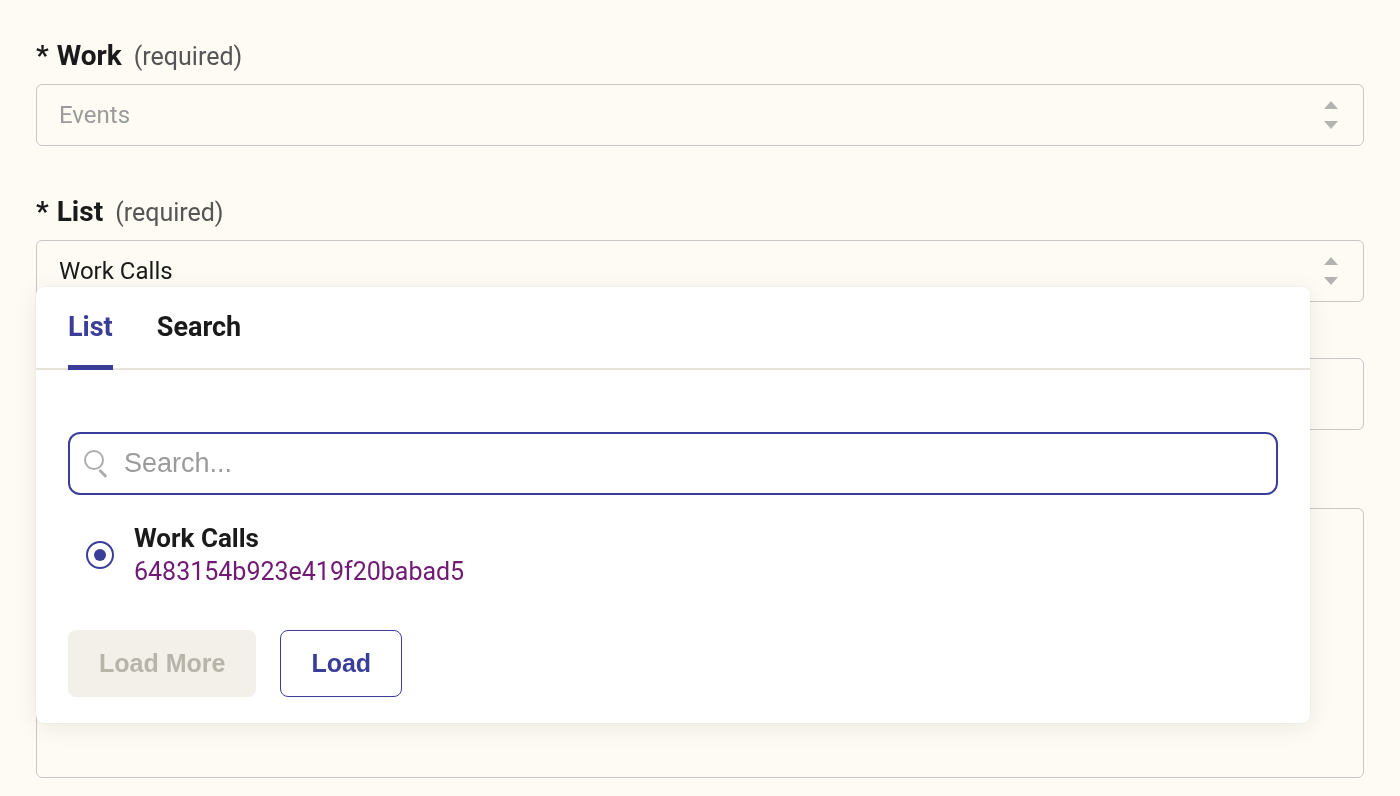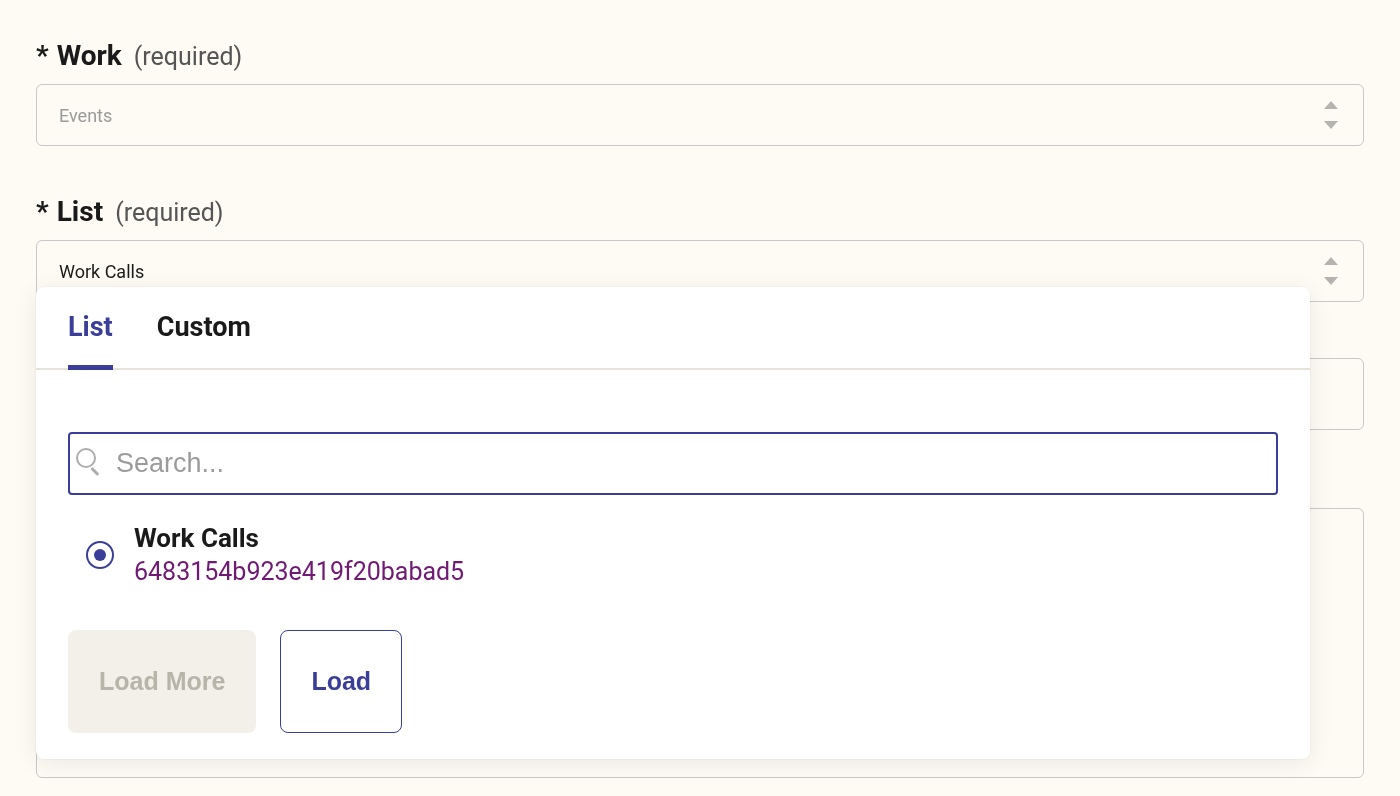--- a/index.html
+++ b/index.html
@@ -26,21 +26,21 @@
     }
     .label-row .req {
       font-size: 25px; font-weight: 400; color: #555555; margin-top: 20px;
     }
 
     .select-box {
       width: 100%;
       border: 1.5px solid #c9c9c9;
       border-radius: 6px;
       padding: 16px 22px;
-      font-size: 18px;
+      font-size: 24px;
       color: #9b9b9b;
       background: #fdfbf4;
       display: flex; align-items: center; justify-content: space-between;
       cursor: pointer;
     }
     .select-box.selected { color: #1a1a1a; }
     .sort-icon {
       width: 20px; height: 28px; display: inline-block;
       position: relative; opacity: 0.55;
     }
@@ -81,24 +81,24 @@
       color: #1a1a1a; padding-bottom: 22px;
       cursor: pointer;
       border-bottom: 5px solid transparent;
       margin-bottom: -2px;
     }
     .tab.active { color: #3b3e99; border-bottom-color: #3b3e99; }
 
     .dd-body { padding: 62px 32px 0 32px; }
 
     .search-row {
-      display: flex; align-items: flex-start; gap: 14px;
+      display: flex; align-items: center; gap: 14px;
       border: 2px solid #3b3e99;
-      border-radius: 4px;
-      padding: 14px 4px;
+      border-radius: 12px;
+      padding: 14px 12px;
     }
     .search-row input {
       flex: 1; border: none; outline: none; background: transparent;
       font-size: 27px; color: #1a1a1a;
     }
     .search-row input::placeholder { color: #9b9b9b; }
     .search-icon {
       width: 28px; height: 28px; position: relative; opacity: 0.55;
     }
     .search-icon .lens {
@@ -123,21 +123,21 @@
     .radio .dot {
       width: 12px; height: 12px; background: #3b3e99; border-radius: 50%;
     }
     .option .texts { display: flex; flex-direction: column; gap: 4px; }
     .option .name { font-size: 26px; font-weight: 700; color: #1a1a1a; }
     .option .sub  { font-size: 25px; font-weight: 400; color: #701a75; }
 
     .btn-row { display: flex; gap: 24px; padding: 40px 32px 0 32px; }
     .btn {
       font-size: 25px; font-weight: 700;
-      padding: 36px 30px;
+      padding: 18px 30px;
       border-radius: 8px;
       border: 1.5px solid transparent;
       cursor: pointer;
     }
     .btn.loadmore {
       background: #f2f0e9; color: #b7b4a9; border-color: transparent;
       cursor: not-allowed;
     }
     .btn.clear {
       background: #ffffff; color: #3b3e99; border-color: #3b3e99;
@@ -169,21 +169,21 @@
     <span class="sort-icon"></span>
   </div>
 </div>
 
 <div class="bg-field one"></div>
 <div class="bg-field two"></div>
 
 <div class="dropdown">
   <div class="tabs">
     <div class="tab active">List</div>
-    <div class="tab">Custom</div>
+    <div class="tab">Search</div>
   </div>
 
   <div class="dd-body">
     <div class="search-row">
       <span class="search-icon">
         <span class="lens"></span>
           <span class="handle"></span>
       </span>
       <input type="text" placeholder="Search..." style="">
     </div>

